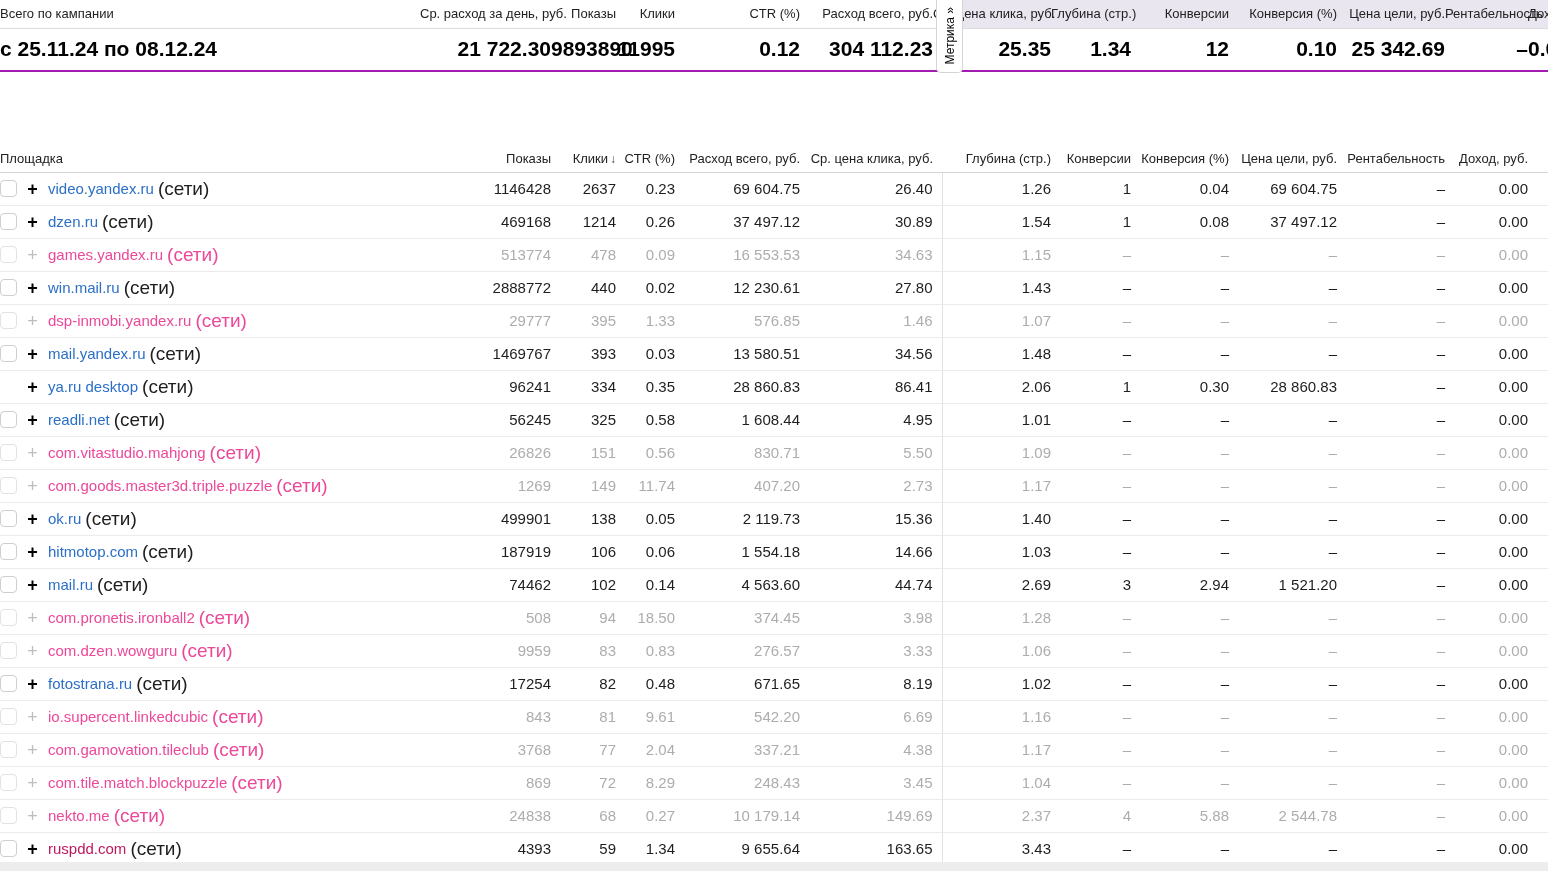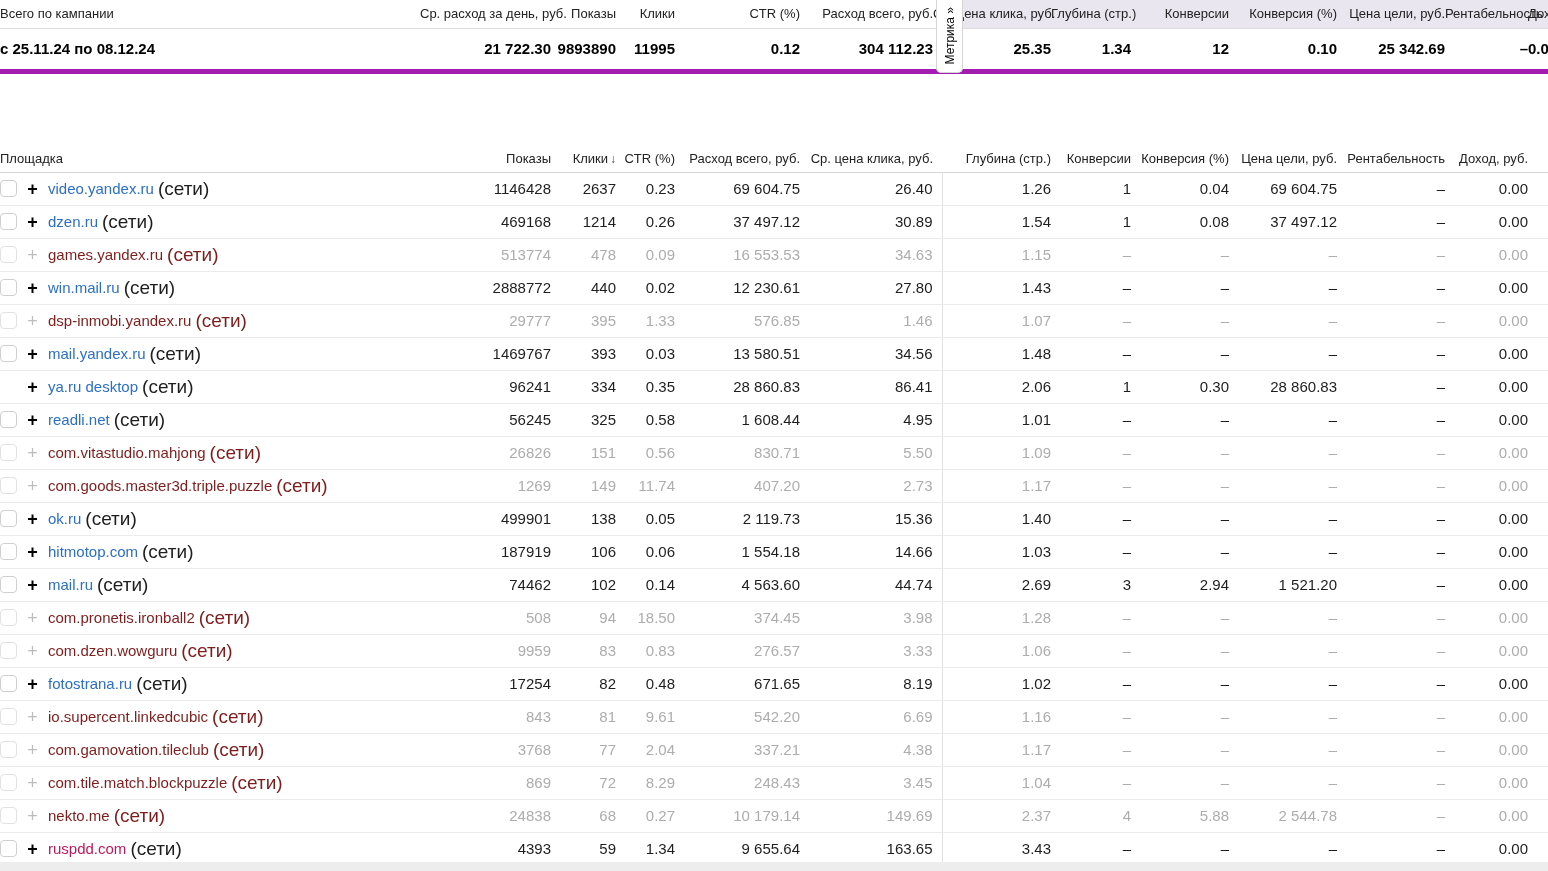--- a/index.html
+++ b/index.html
@@ -16,21 +16,21 @@
   th { font-size:13px; color:#222; }
   .name-col { text-align:left; }
 
   
   .summary { position:relative; height:72px; }
   .metrika-bg { position:absolute; left:962px; right:0; top:0; height:28px; background:#e9e6ef; }
   .summary table { position:relative; }
   .summary thead tr { height:28px; }
   .summary thead th { border-bottom:1px solid #dcdcdc; vertical-align:middle; }
   .summary tbody tr { height:43px; }
-  .summary tbody td { border-bottom:5px solid #a21caf; font-weight:700; font-size:15px; color:#000; vertical-align:middle; }
+  .summary tbody td { border-bottom:2px solid #a21caf; font-weight:700; font-size:21px; color:#000; vertical-align:middle; }
   .metrika-tab {
     position:absolute; left:936px; top:0; width:27px; height:73px;
     background:#fff; border:1px solid #d5d5d5; border-top:none;
     border-radius:0 0 5px 5px;
     display:flex; align-items:center; justify-content:center;
     cursor:pointer;
   }
   .metrika-tab span { writing-mode:vertical-rl; transform:rotate(180deg); font-size:12px; color:#000; }
 
   
@@ -50,21 +50,21 @@
   .checkbox.hidden { visibility:hidden; }
   .plus {
     font-size:18px; font-weight:700; color:#000; width:15px; text-align:center;
     margin-right:8px; flex:none; line-height:1; cursor:pointer;
   }
   .site-link { color:#2b6fc8; text-decoration:none; font-size:15px; cursor:pointer; }
   .site-link.visited { color:#be185d; }
   .suffix { color:#1e1e1e; margin-left:4px; font-size:19px; }
 
   tr.disabled td { color:#adadad; }
-  tr.disabled .site-link, tr.disabled .suffix { color:#7f1d1d; }
+  tr.disabled .site-link, tr.disabled .suffix { color:#ec4899; }
   tr.disabled .plus { color:#bdbdbd; font-weight:400; }
   tr.disabled .checkbox { border-color:#e2e2e2; }
 
   .sort-arrow { font-size:12px; color:#444; margin-left:2px; }
 
   .hscrollbar { position:absolute; left:0; right:0; bottom:0; height:9px; background:#ededed; cursor:pointer; }
 </style>
 </head>
 <body>
 

